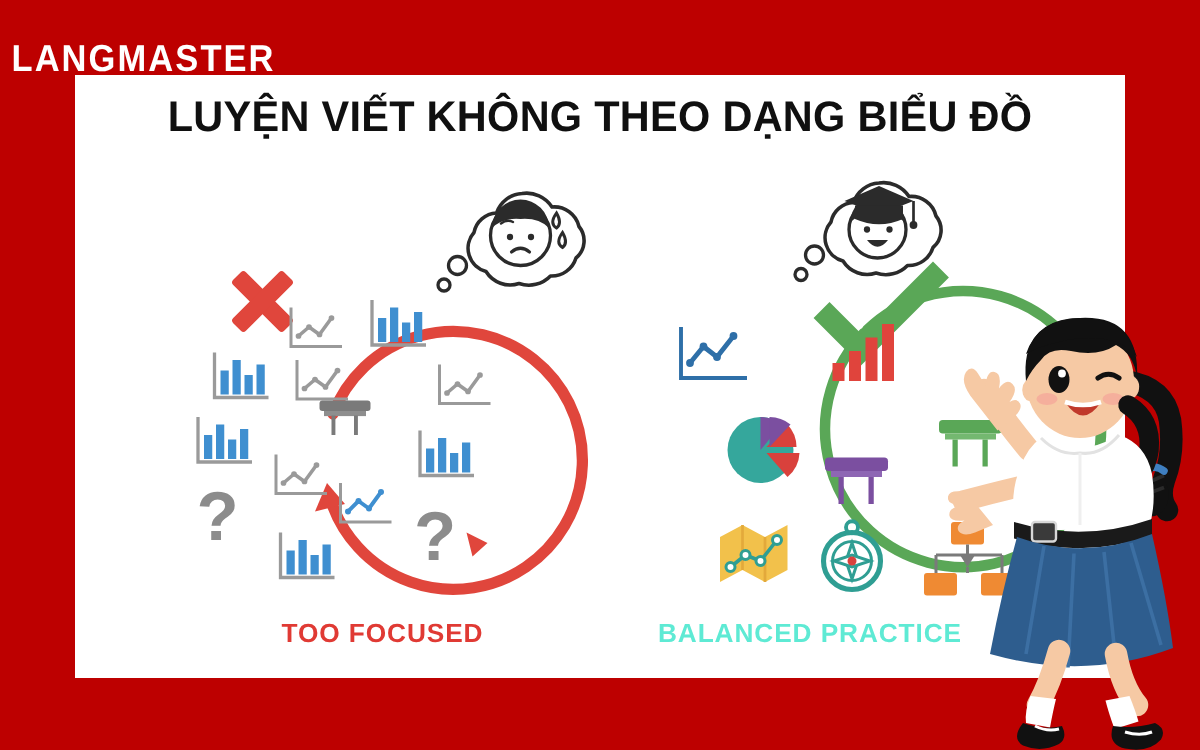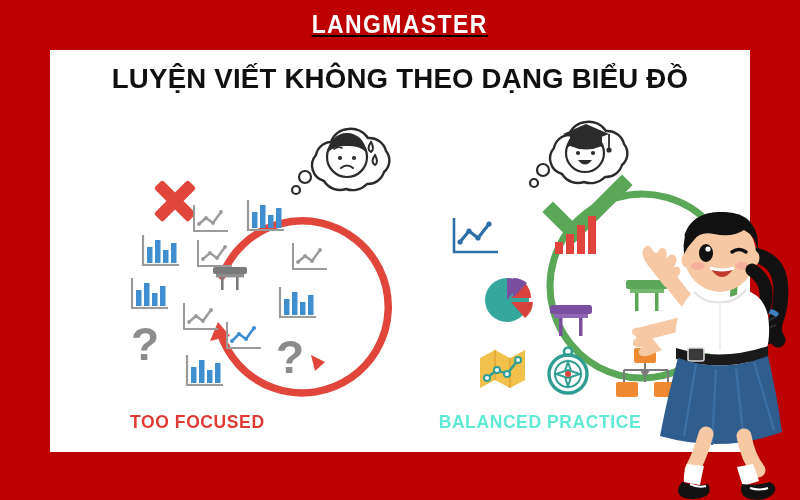--- a/index.html
+++ b/index.html
@@ -5,23 +5,23 @@
   html,body{margin:0;padding:0;}
   body{
     width:800px;height:500px;overflow:hidden;
     font-family:"Liberation Sans","DejaVu Sans",sans-serif;
     background:#bd0000;position:relative;
   }
   #stage{position:absolute;inset:0;width:800px;height:500px;}
 
   
   .brand{
-    position:absolute;left:0;top:0;width:800px;height:48px;
-    display:flex;align-items:center;justify-content:center;
-    z-index:6;pointer-events:none;text-decoration:underline;
+    position:absolute;left:0;top:15px;width:800px;height:48px;
+    display:flex;align-items:center;
+    z-index:6;pointer-events:none;
   }
   .brand-text{
     color:#ffffff;font-weight:bold;font-size:25px;
     letter-spacing:1.5px;line-height:1;
     transform:scaleX(.92);
     font-family:"Liberation Sans","DejaVu Sans",sans-serif;
   }
 
   
   .card{
@@ -39,21 +39,21 @@
 
   
   .illus{position:absolute;left:50px;top:100px;width:700px;height:352px;z-index:3;}
   .illus svg{display:block;}
 
   
   .caption{
     position:absolute;font-weight:bold;font-size:17.5px;
     letter-spacing:.6px;z-index:5;white-space:nowrap;
   }
-  .cap-left{left:130px;top:412px;width:250px;color:#e03a34;}
+  .cap-left{left:130px;top:412px;width:250px;text-align:center;color:#e03a34;}
   .cap-right{left:400px;top:412px;width:280px;text-align:center;color:#5eead4;}
 
   
   .girl{position:absolute;left:632px;top:196px;width:168px;height:304px;z-index:7;}
 </style>
 </head>
 <body>
 
 <div id="stage">
 

